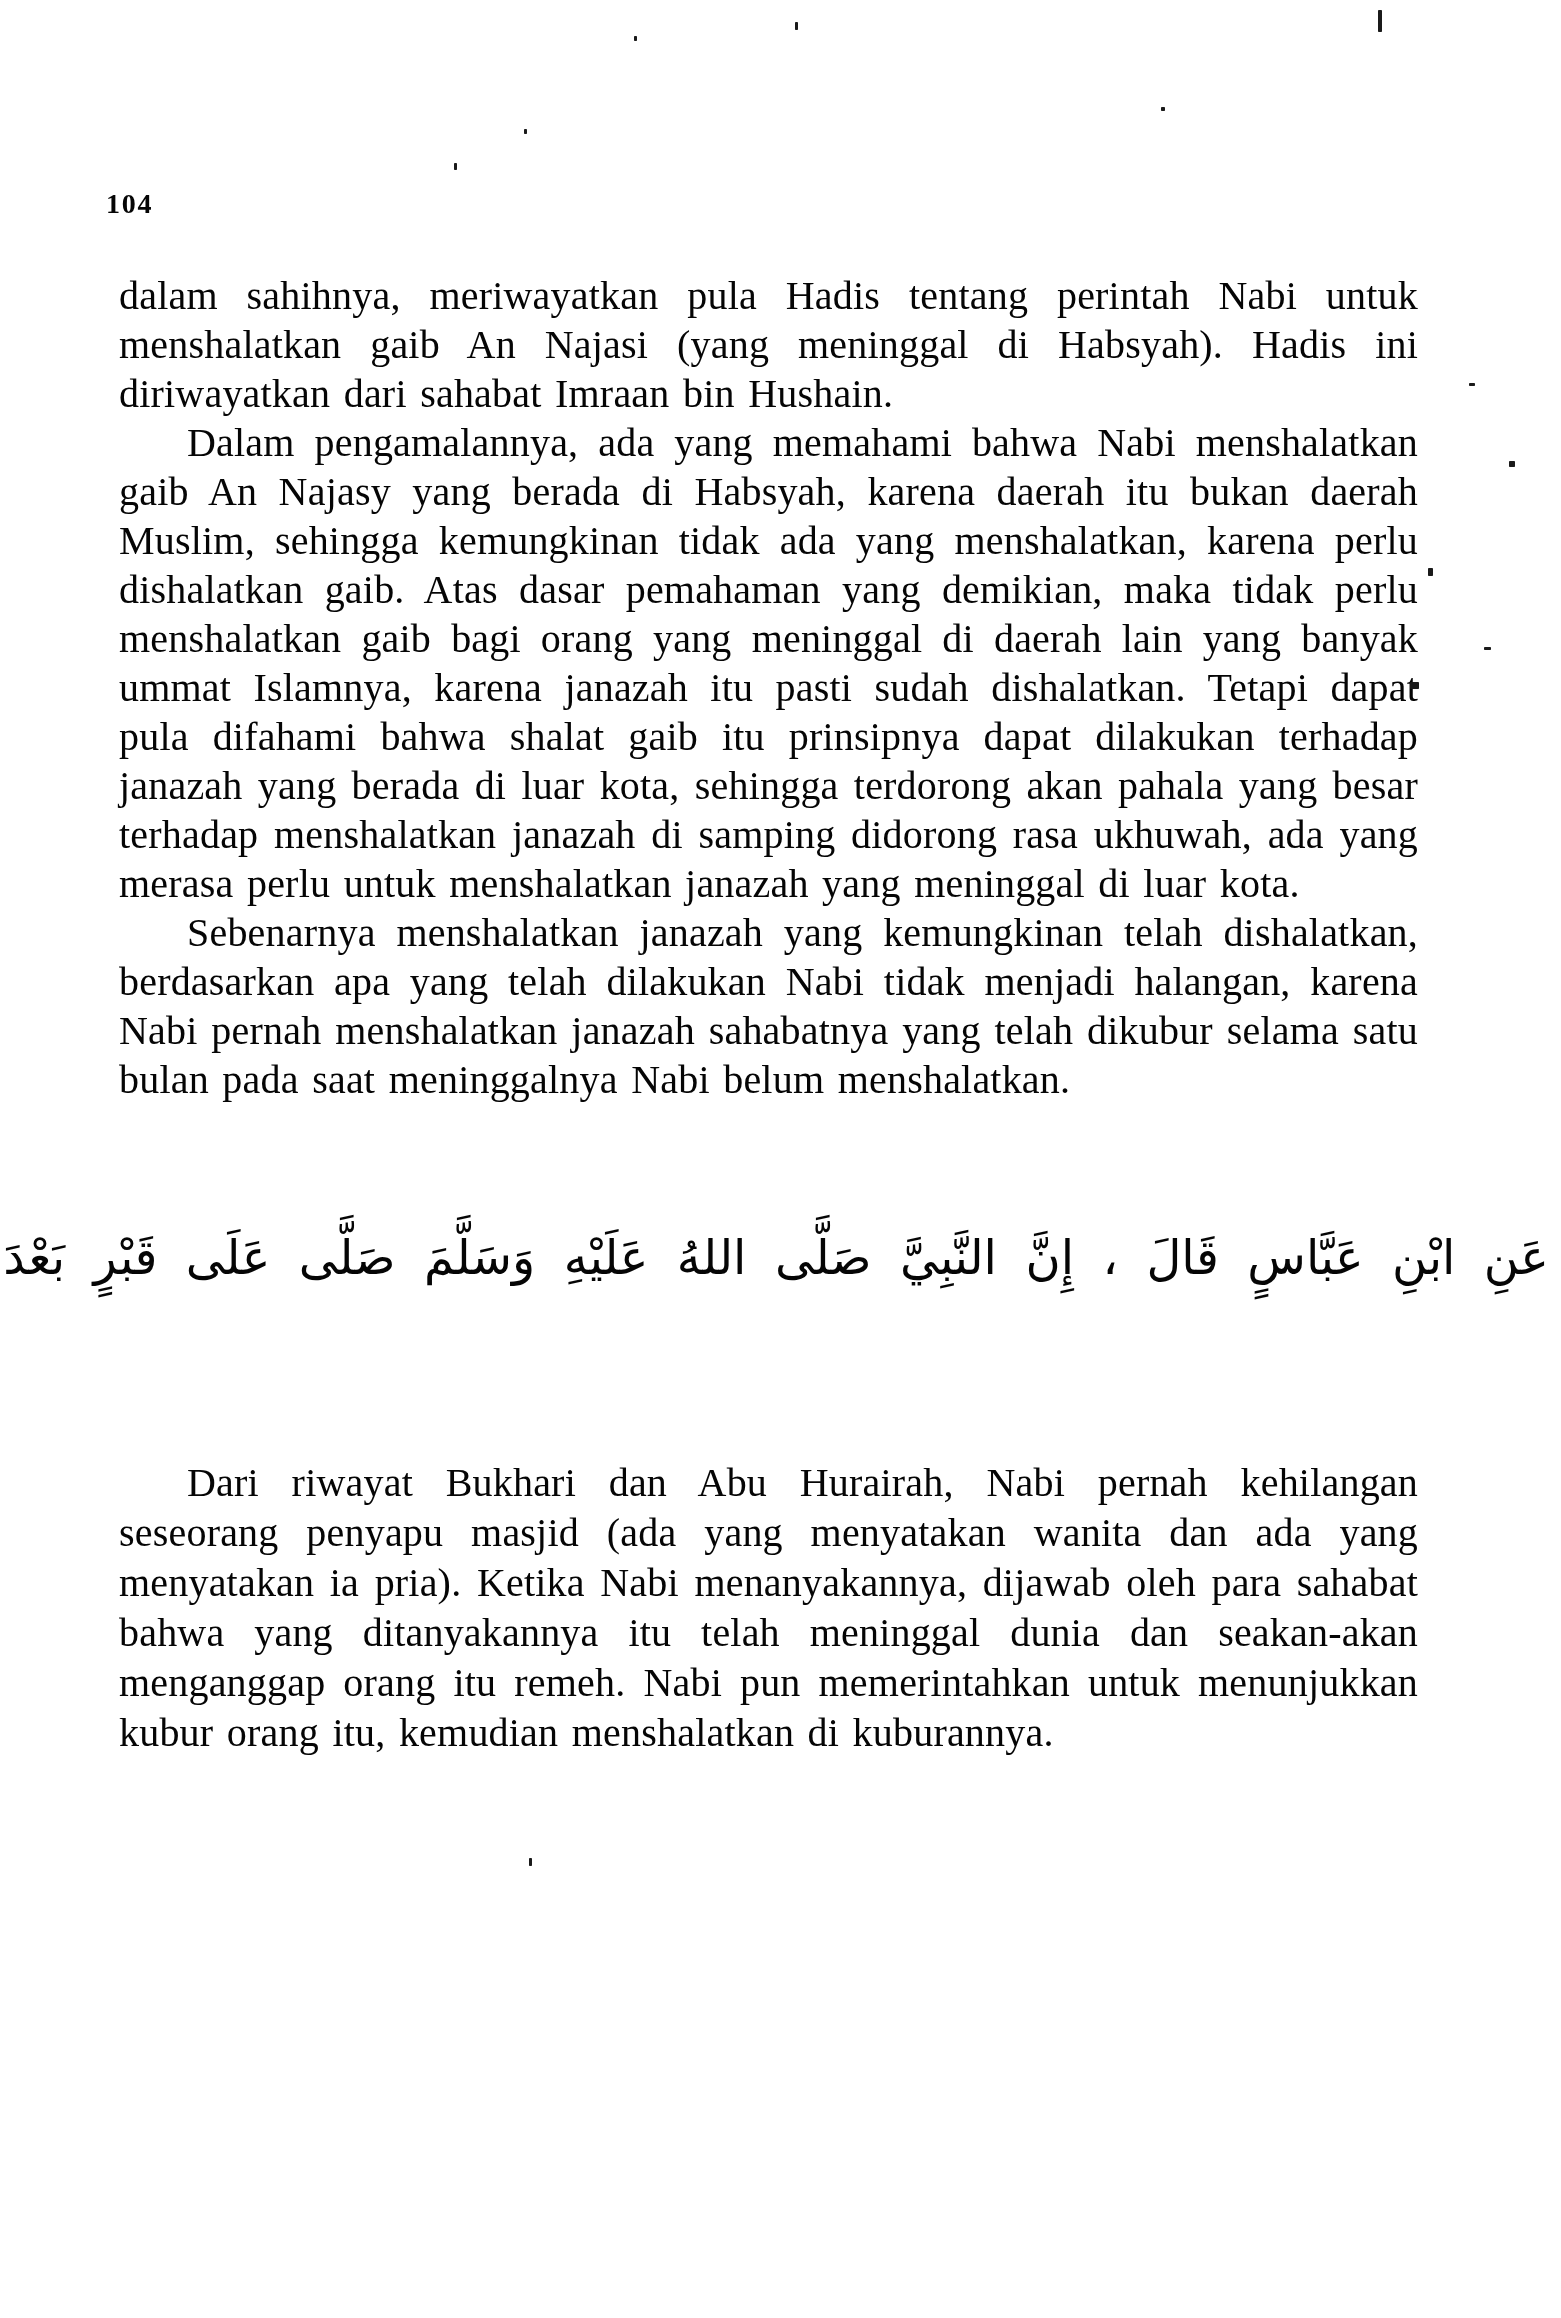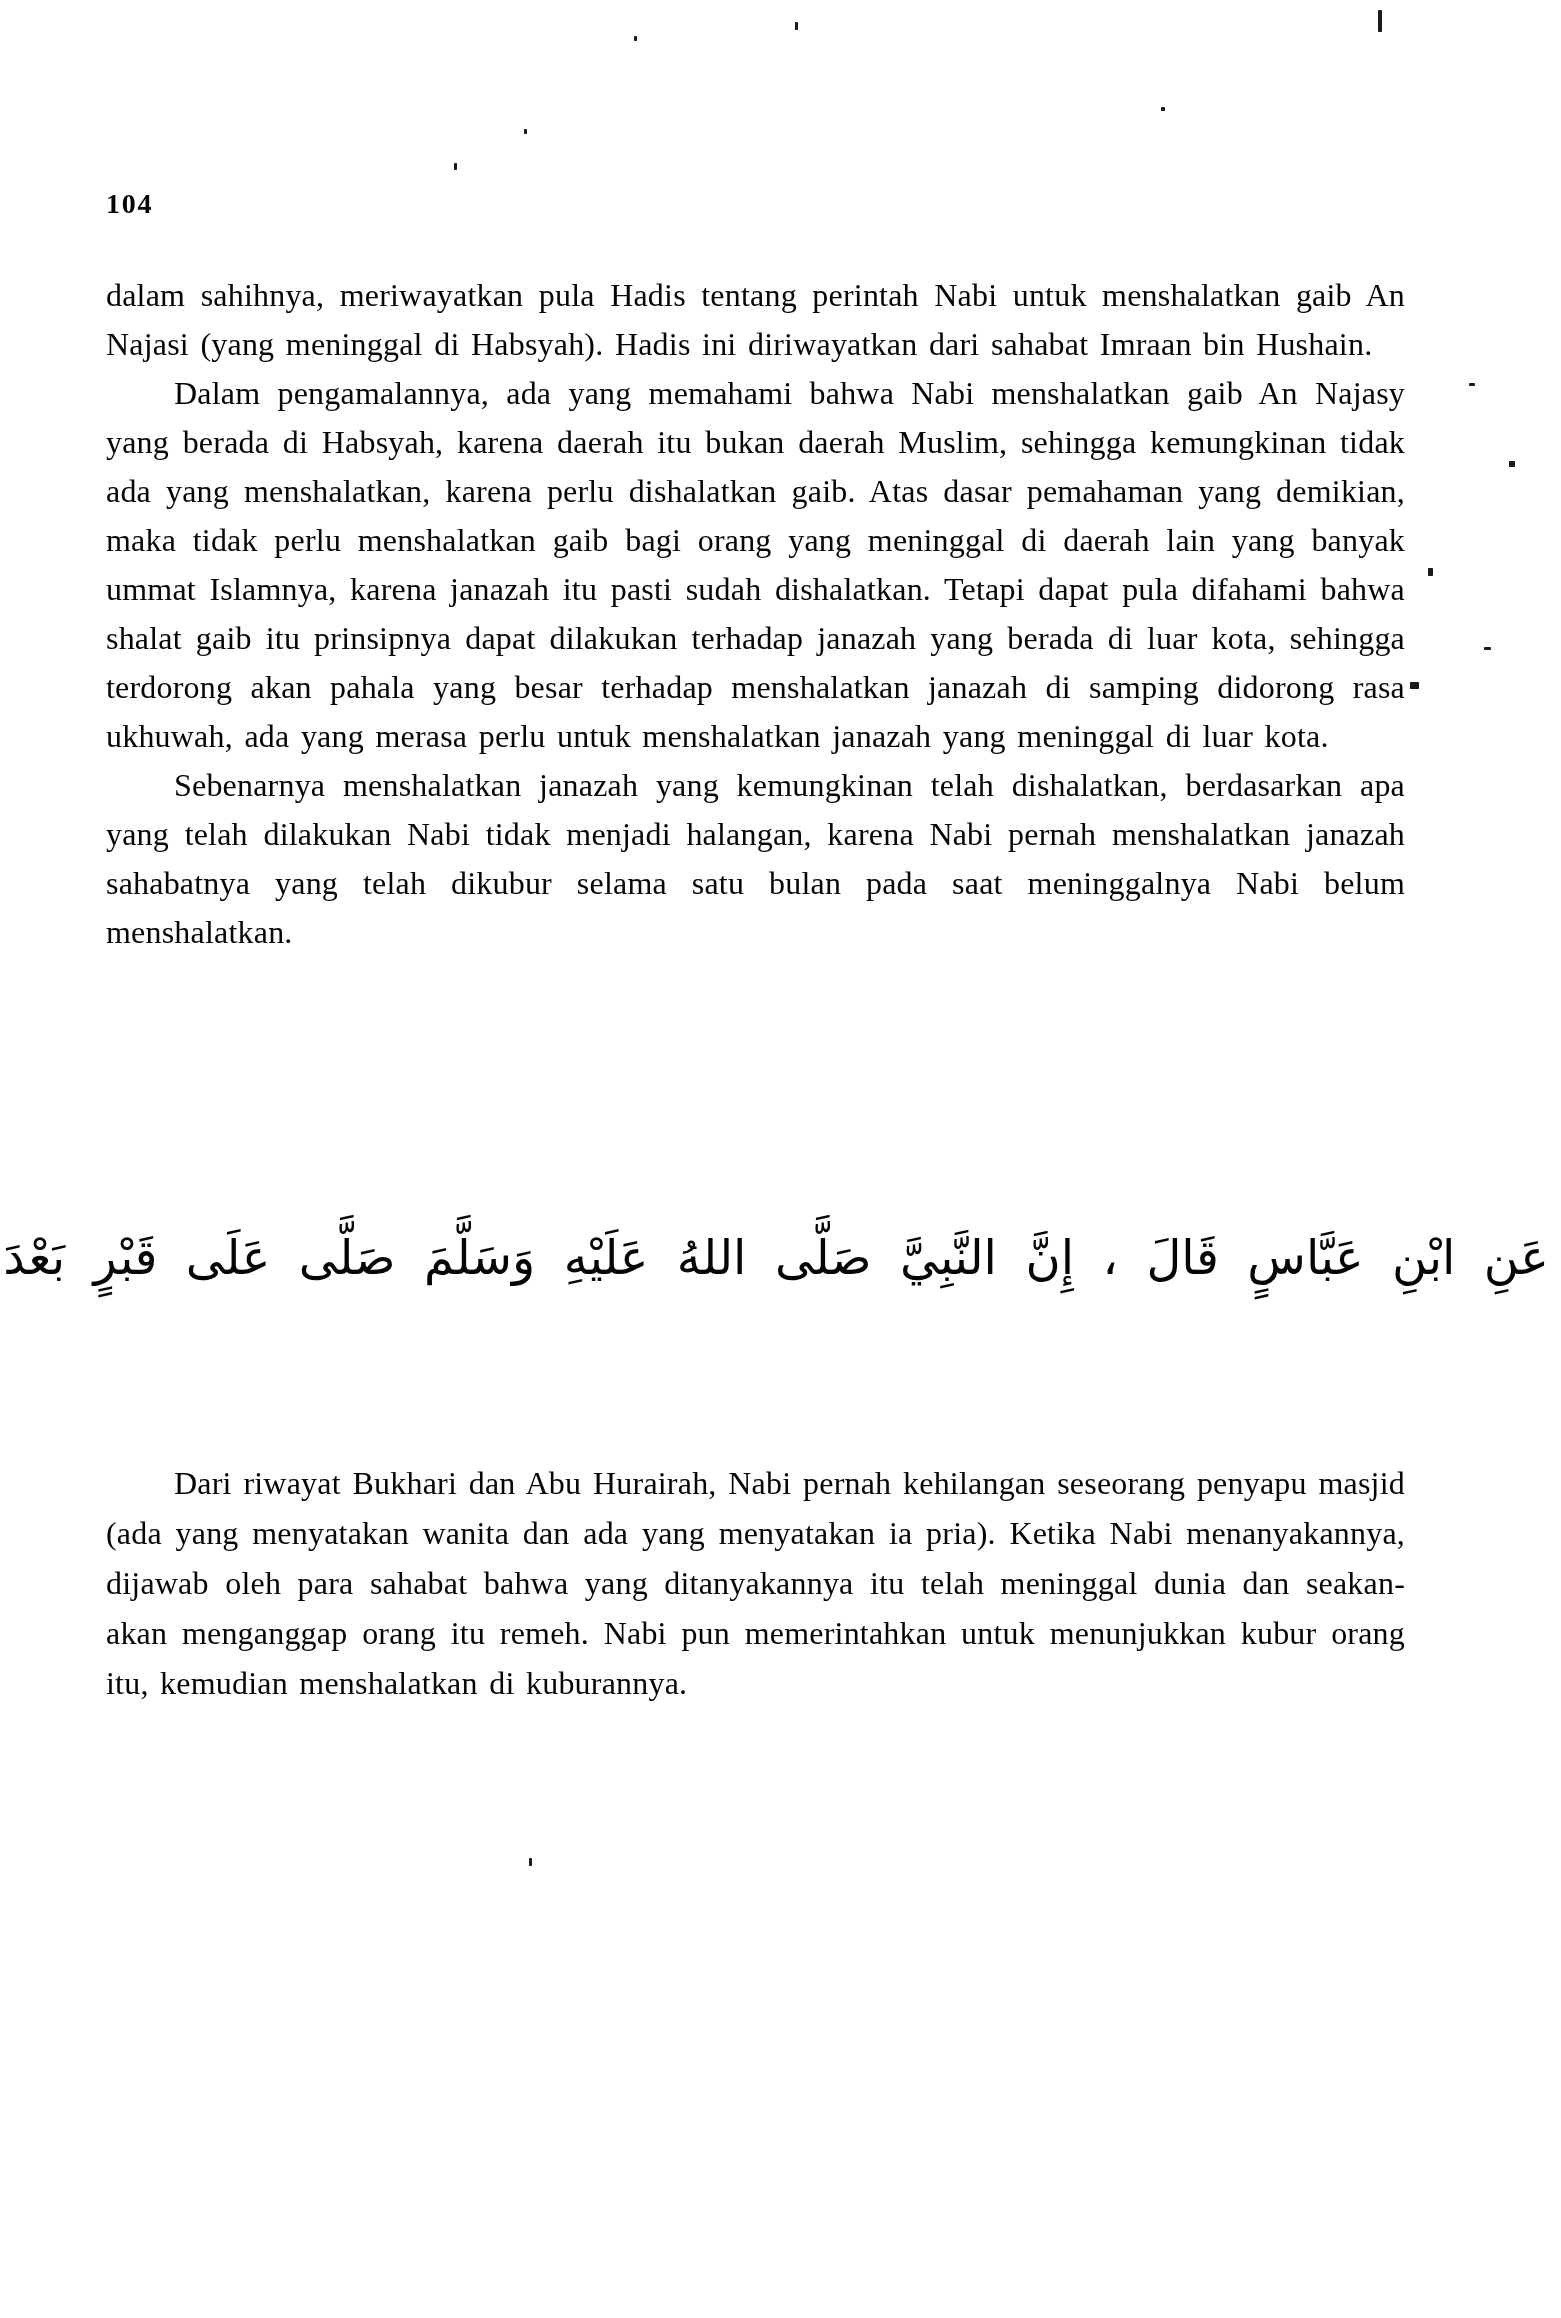--- a/index.html
+++ b/index.html
@@ -21,23 +21,23 @@
     position: absolute;
     left: 106px;
     top: 188px;
     font-size: 28px;
     font-weight: bold;
     letter-spacing: 1.7px;
     color: #050505;
   }
   .text-column {
     position: absolute;
-    left: 106px;
+    left: 119px;
     width: 1299px;
-    font-size: 32px;
+    font-size: 40px;
     line-height: 49px;
     text-align: justify;
     letter-spacing: 0.2px;
     word-spacing: 3.3px;
   }
   .body-block { top: 271px; }
   .text-column p { margin: 0; padding: 0; }
   .indent { text-indent: 68px; }
   .arabic-line {
     position: absolute;

